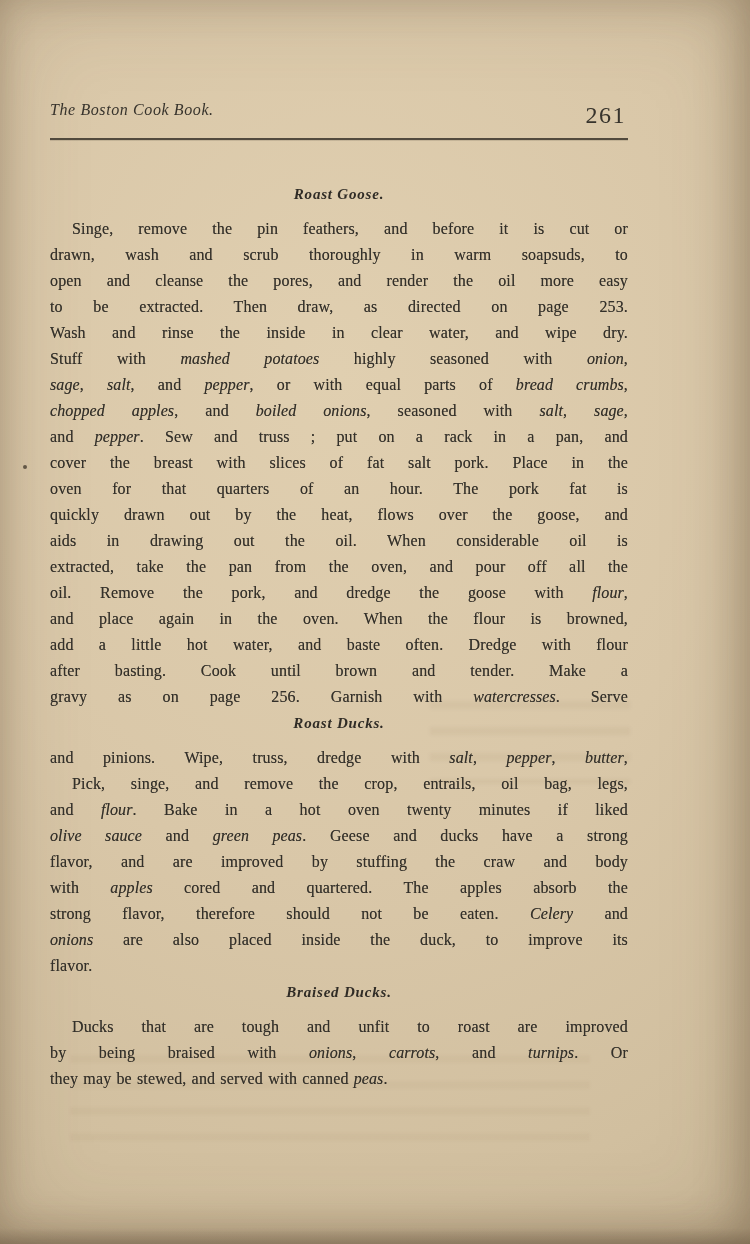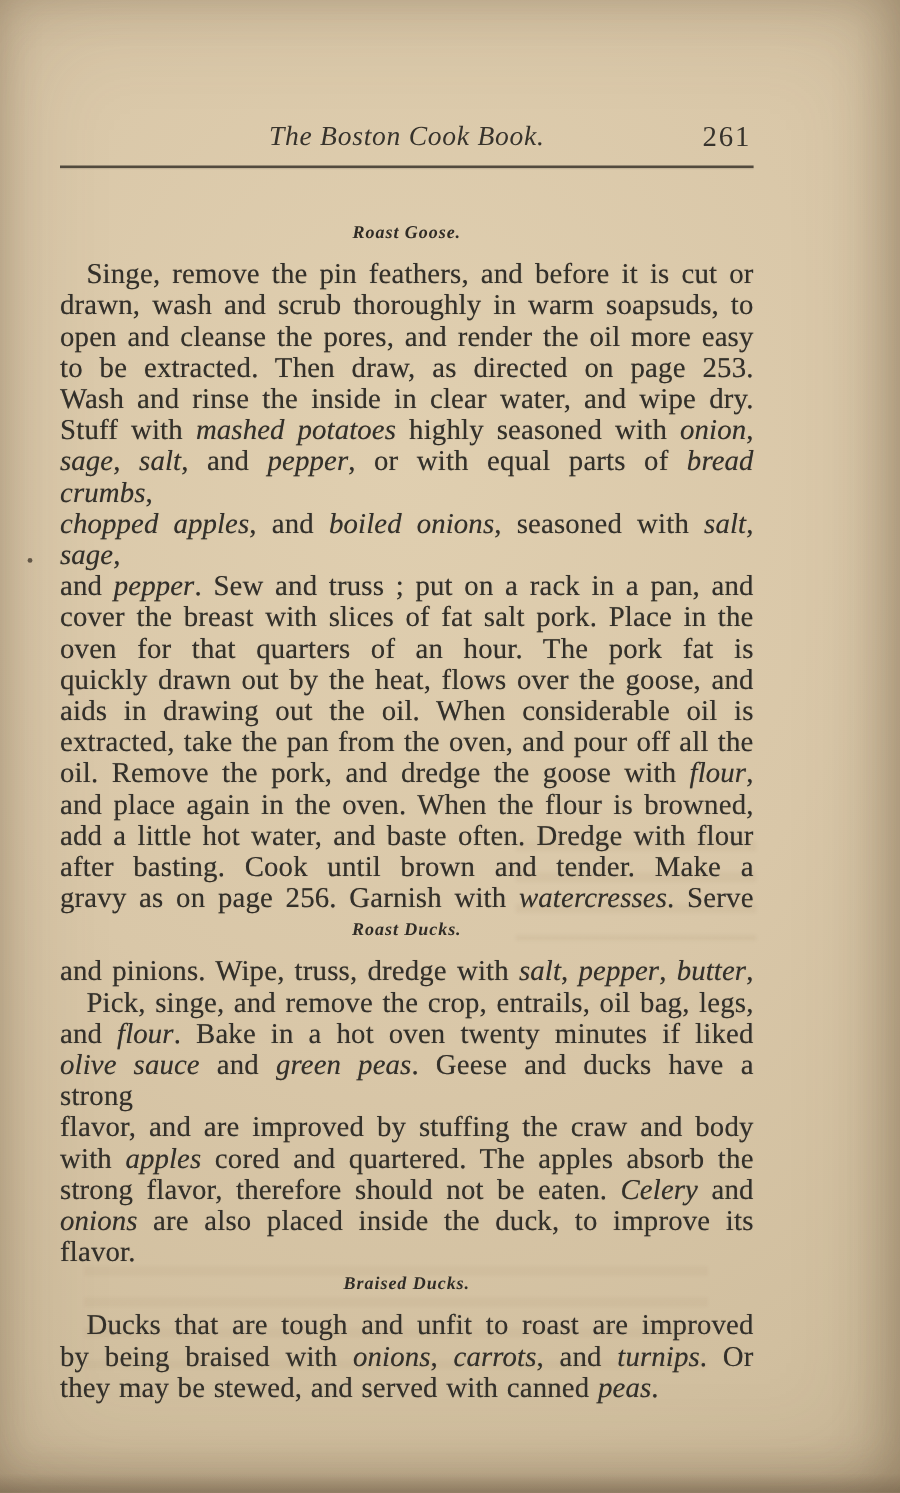--- a/index.html
+++ b/index.html
@@ -33,23 +33,23 @@
     position: absolute;
     left: 50px;
     top: 101px;
     width: 578px;
   }
   .running-header {
     position: relative;
     height: 30px;
   }
   .running-title {
-    text-align: center;
+    text-align: left;
     font-style: italic;
-    font-size: 23px;
+    font-size: 16px;
     letter-spacing: 0.6px;
     color: #37332c;
   }
   .running-pagenum {
     position: absolute;
     right: 2px;
     top: 1px;
     font-size: 24px;
     letter-spacing: 1.5px;
     color: #37332c;
@@ -69,21 +69,21 @@
     line-height: 26px;
     margin: 0 0 9px 0;
     color: #302c26;
     font-style: italic;
   }
   .section:first-child .section-heading {
     margin-top: 41px;
   }
   .section { margin: 0; }
   .line {
-    font-size: 24px;
+    font-size: 16px;
     line-height: 26px;
     letter-spacing: 0.15px;
     word-spacing: 1px;
     text-align: justify;
     text-align-last: justify;
     white-space: normal;
     color: #33302a;
     text-shadow: 0 0 0.6px rgba(45, 40, 33, 0.55);
   }
   .line.end { text-align-last: left; }

